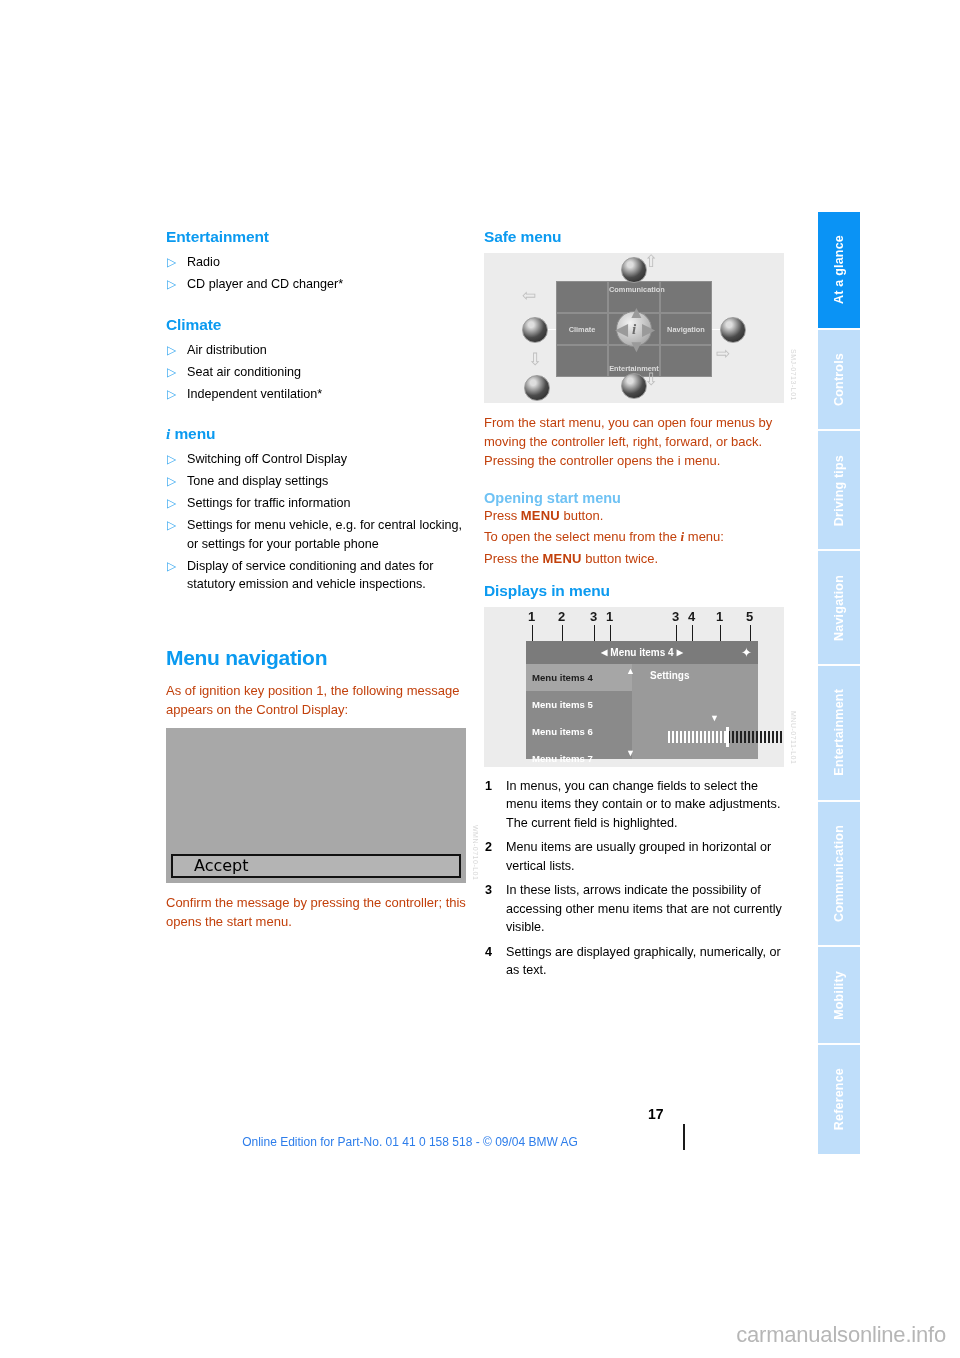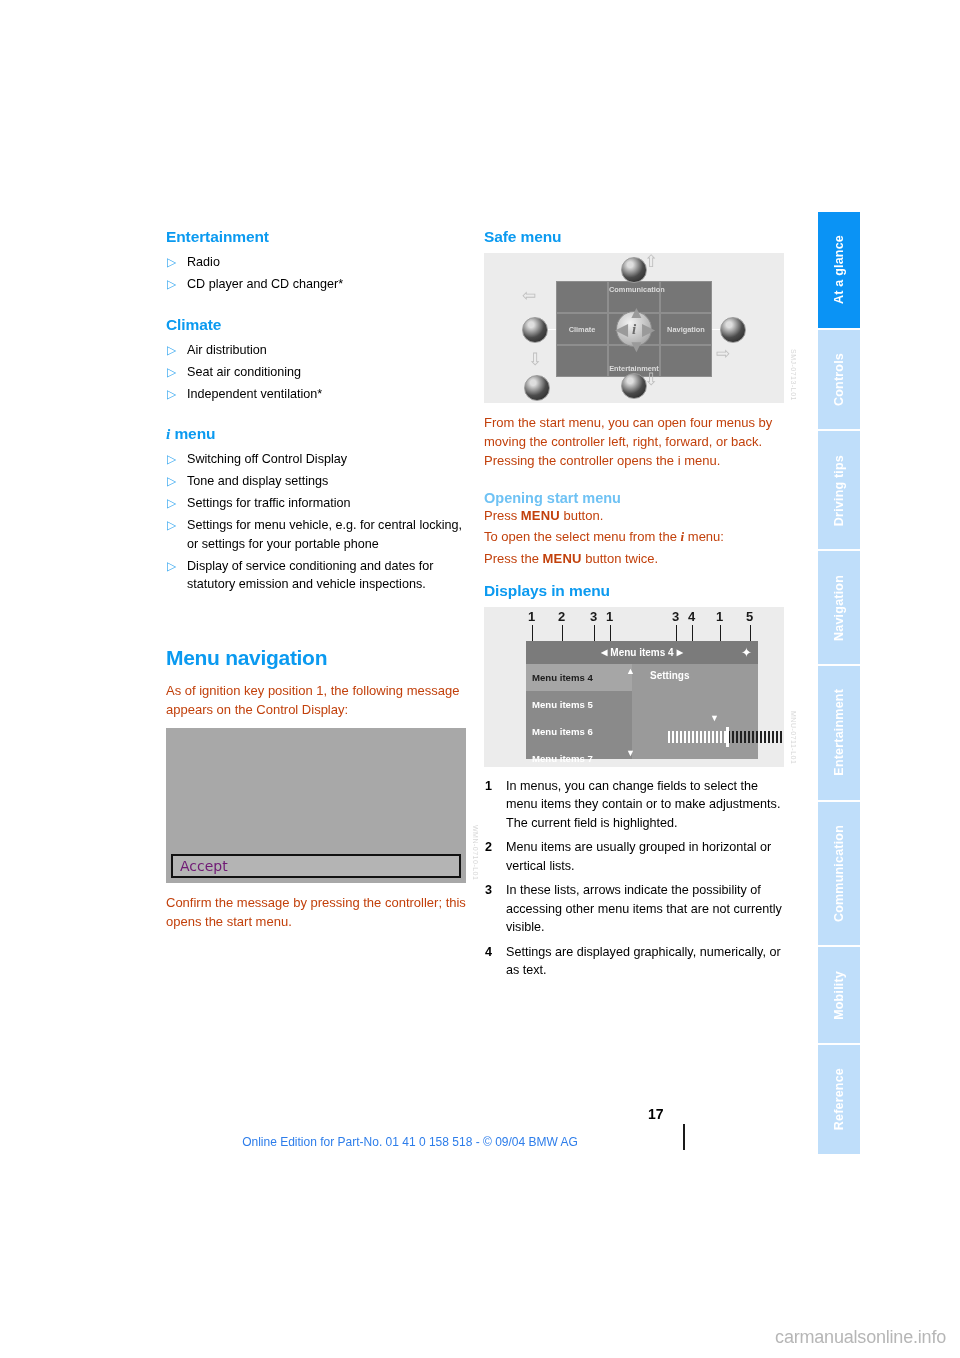--- a/index.html
+++ b/index.html
@@ -144,24 +144,24 @@
     line-height: 1.42;
     font-family: "DejaVu Sans", sans-serif;
     text-shadow: 0 1px 0 rgba(0,0,0,.18);
   }
   .warn-btn {
     position: absolute;
     left: 5px; right: 5px; bottom: 5px;
     height: 24px;
     background: #b4b4b4;
     border: 2px solid #111;
-    color: #701a75;
-    font-size: 14px;
+    color: #000000;
+    font-size: 16px;
     display: flex; align-items: center;
-    padding-left: 7px;
+    padding-left: 21px;
     font-family: "DejaVu Sans", sans-serif;
   }
 
   
   .startmenu-fig {
     width: 300px; height: 150px;
     background: #ececec;
     position: relative;
     overflow: hidden;
   }
@@ -280,21 +280,21 @@
     position: absolute;
     left: 140px; top: 1135px;
     width: 540px;
     text-align: center;
     font-size: 12px;
     color: #2d7dea;
   }
   .watermark {
     position: absolute;
     right: 14px; bottom: 10px;
-    font-size: 18px;
+    font-size: 22px;
     color: #b6b6b6;
     letter-spacing: -0.2px;
   }
 </style>
 </head>
 <body>
 
 <div class="page">
 
   <div class="tabstrip">

